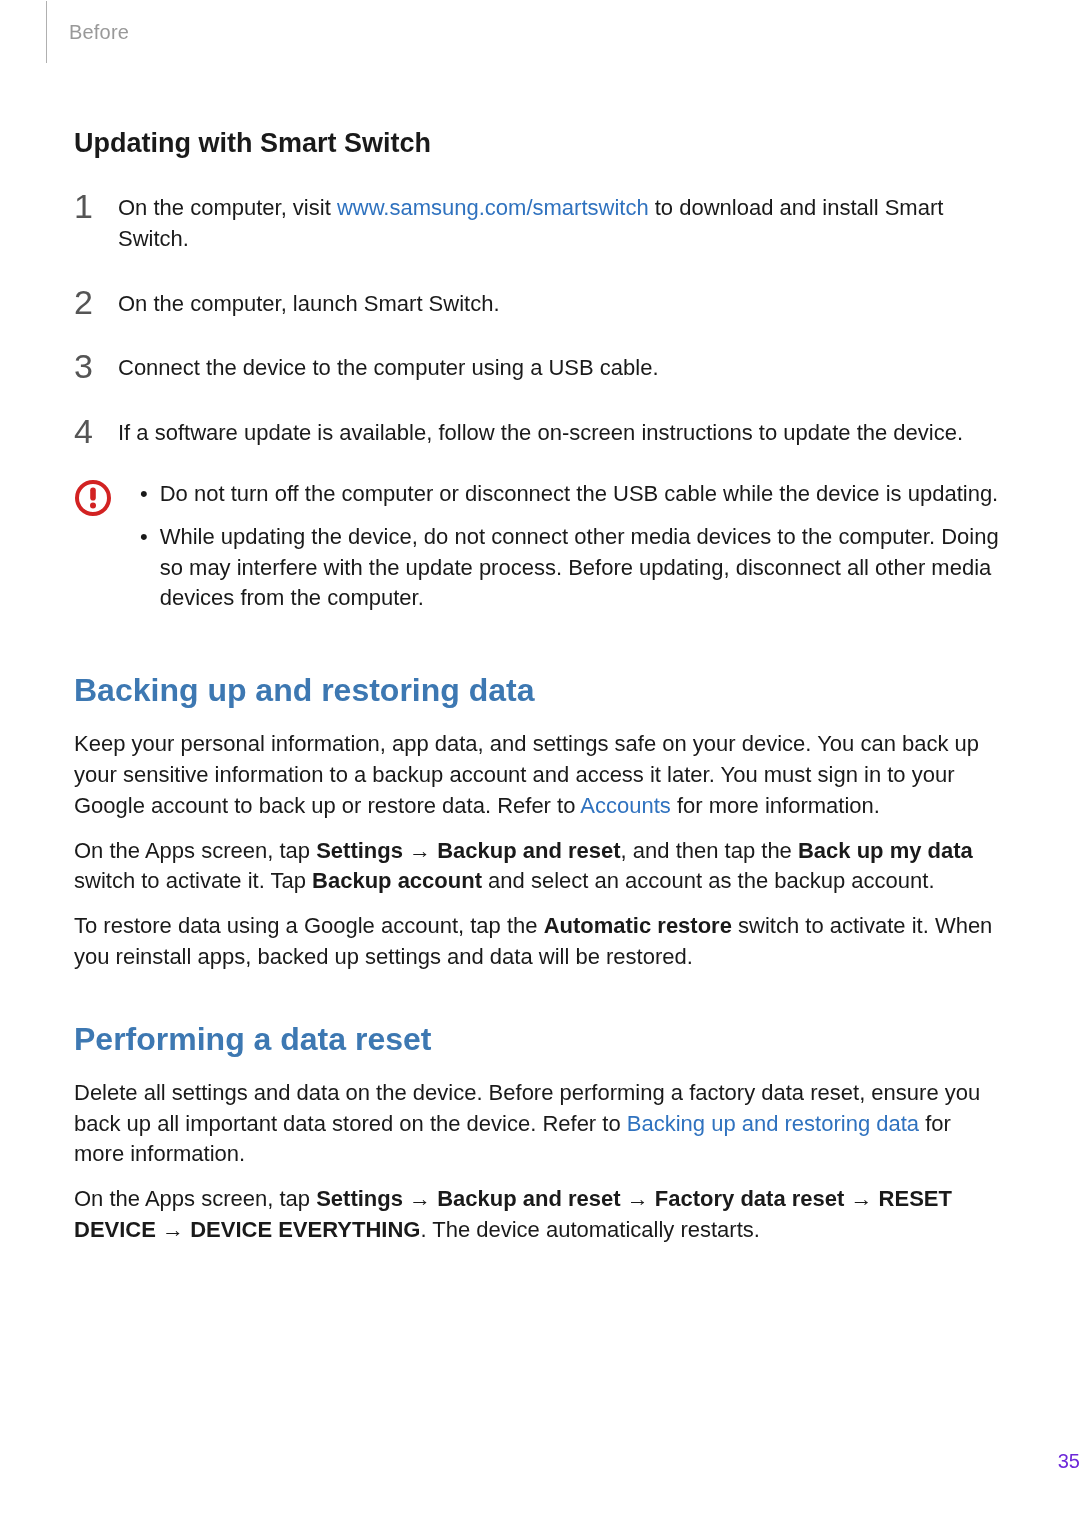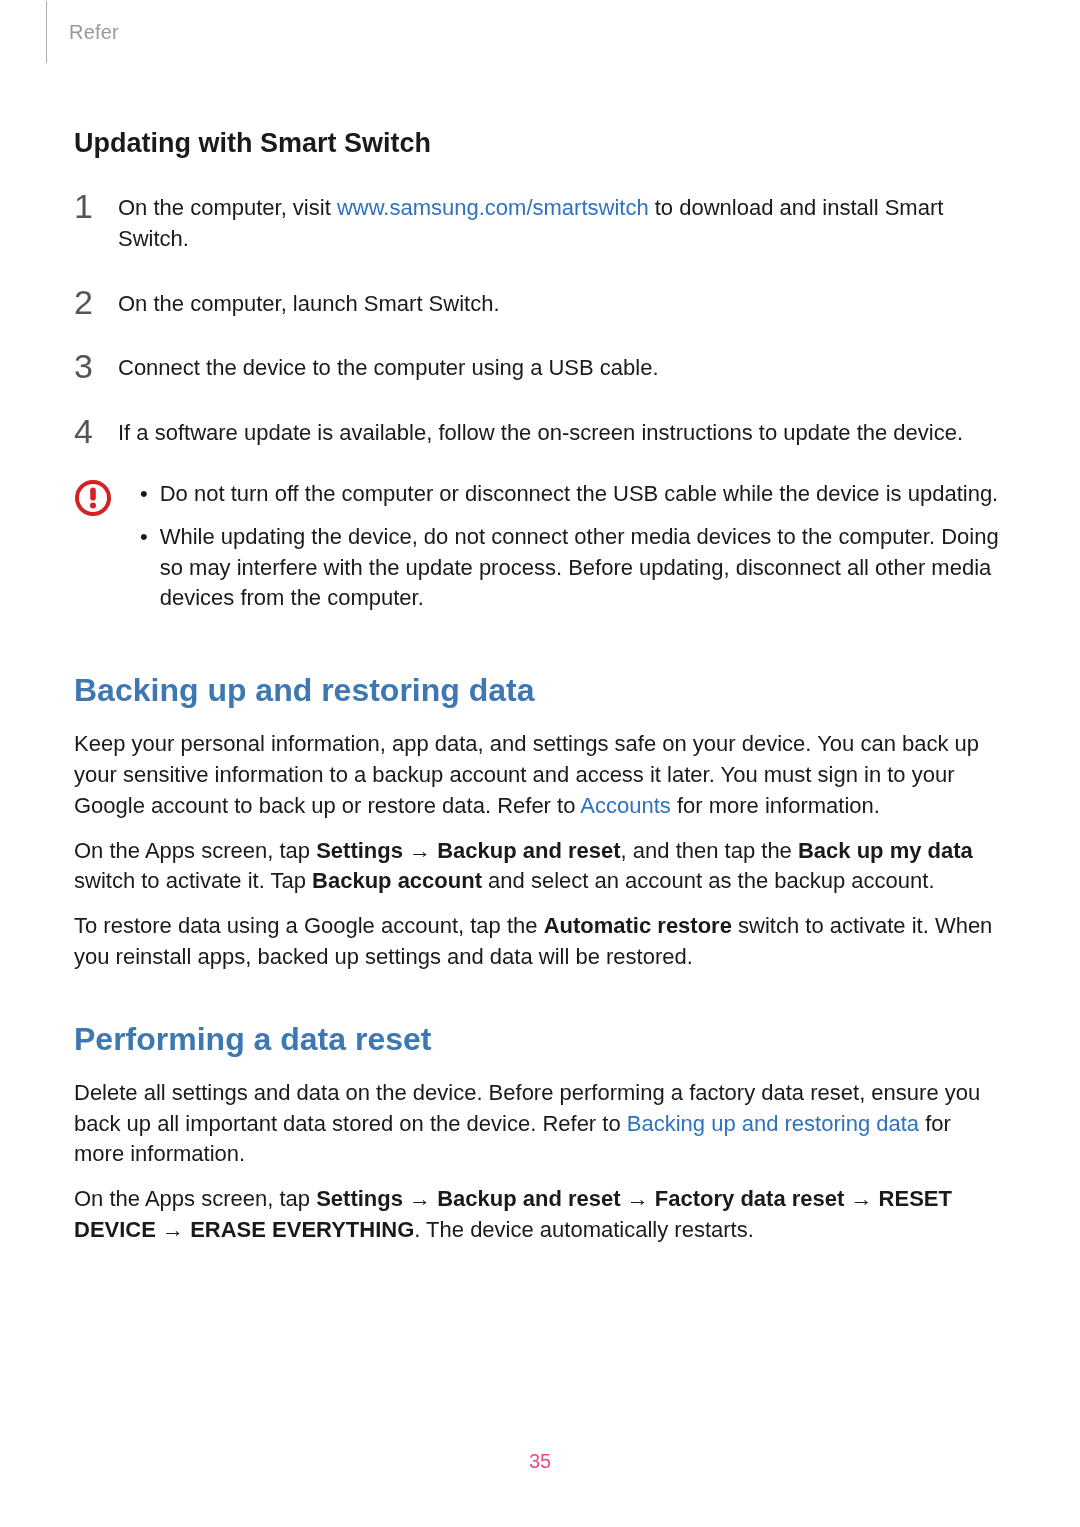--- a/index.html
+++ b/index.html
@@ -122,31 +122,31 @@
       margin-bottom: 20px;
     }
     b {
       font-weight: 700;
     }
     .page-footer {
       position: absolute;
       left: 0;
       right: 0;
       bottom: 54px;
-      text-align: center;
+      text-align: right;
       font-size: 20px;
-      color: #ec4899;
+      color: #6d28d9;
     }
   </style>
 </head>
 <body>
 
 <div class="header-bar">
   <div class="header-vline"></div>
-  <span class="header-crumb">Refer</span>
+  <span class="header-crumb">Before</span>
 </div>
 
 <div class="content">
 
   <div class="h3">Updating with Smart Switch</div>
 
   <div class="steps">
     <div class="step">
       <div class="step-num">1</div>
       <div class="step-text">
@@ -196,18 +196,18 @@
   </div>
   <div class="p">
     <span>To restore data using a Google account, tap the </span><b>Automatic restore</b><span> switch to activate it. When you reinstall apps, backed up settings and data will be restored.</span>
   </div>
 
   <div class="h2" style="margin-top:48px;">Performing a data reset</div>
   <div class="p">
     <span>Delete all settings and data on the device. Before performing a factory data reset, ensure you back up all important data stored on the device. Refer to </span><span class="link">Backing up and restoring data</span><span> for more information.</span>
   </div>
   <div class="p">
-    <span>On the Apps screen, tap </span><b>Settings</b><span> → </span><b>Backup and reset</b><span> → </span><b>Factory data reset</b><span> → </span><b>RESET DEVICE</b><span> → </span><b>ERASE EVERYTHING</b><span>. The device automatically restarts.</span>
+    <span>On the Apps screen, tap </span><b>Settings</b><span> → </span><b>Backup and reset</b><span> → </span><b>Factory data reset</b><span> → </span><b>RESET DEVICE</b><span> → </span><b>DEVICE EVERYTHING</b><span>. The device automatically restarts.</span>
   </div>
 
 </div>
 
 <div class="page-footer">35</div>
 
 </body></html>

